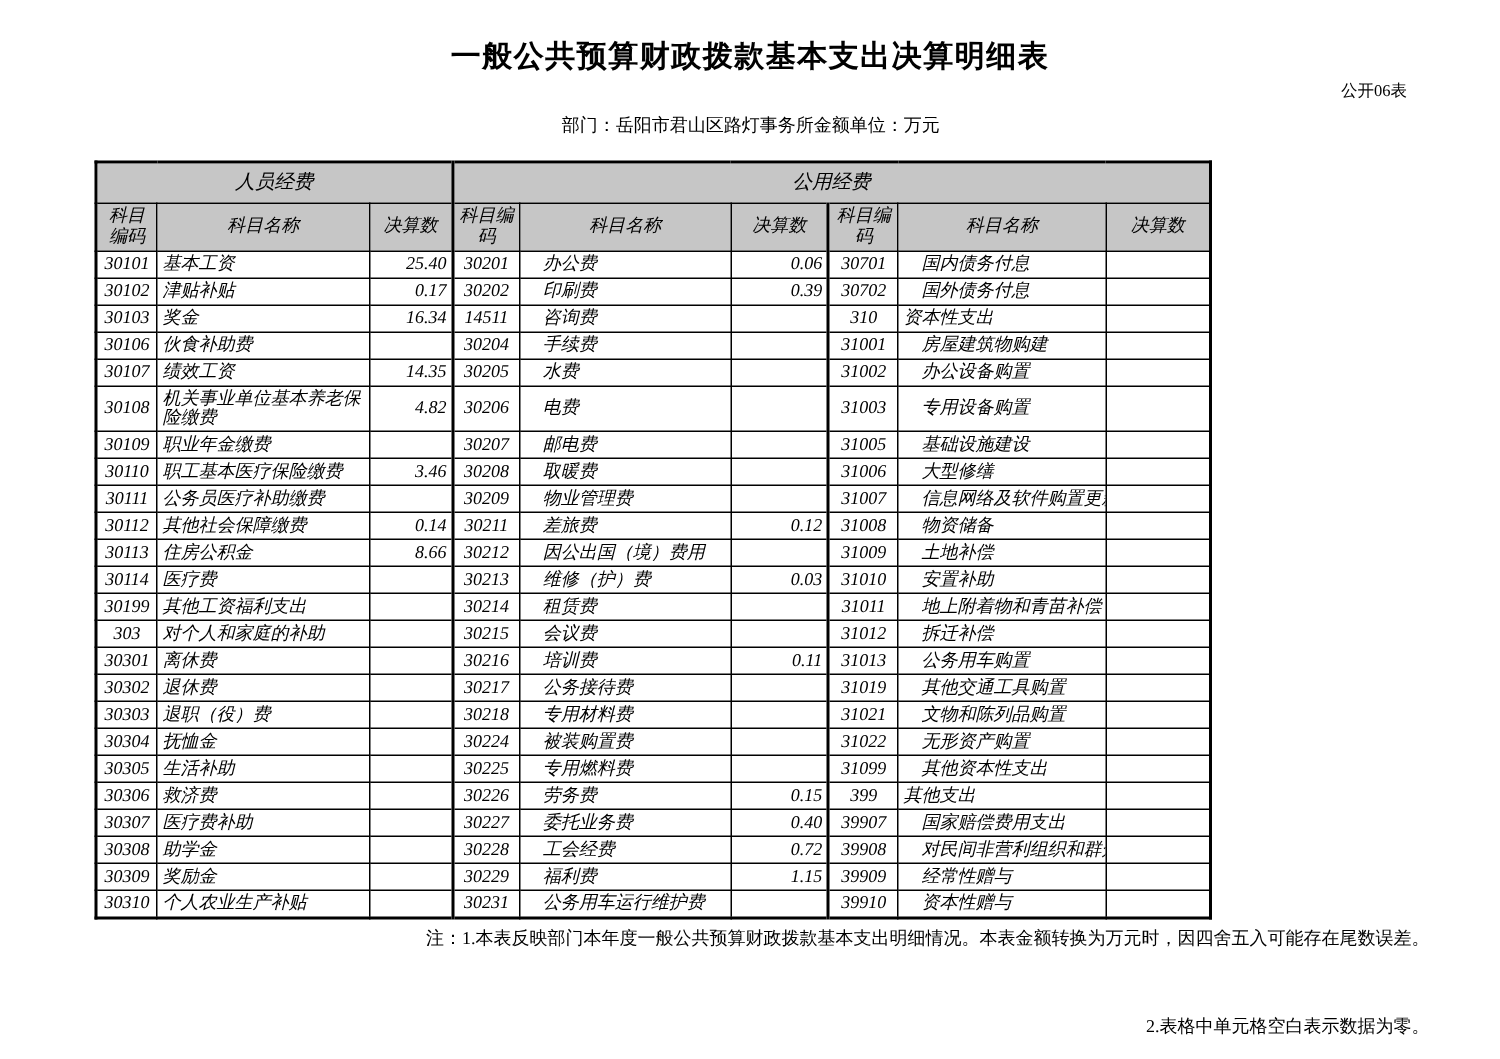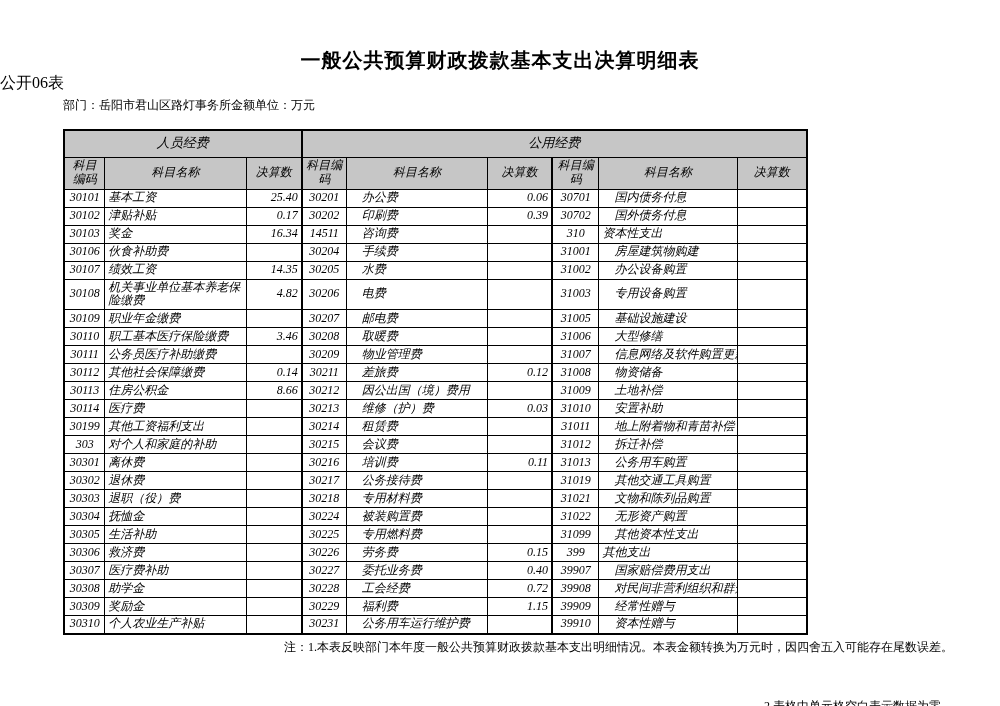--- a/index.html
+++ b/index.html
@@ -4,28 +4,28 @@
 <style>
   :root { --header-bg:#c6c6c6; --border:#000; }
   * { box-sizing: border-box; }
   html,body { margin:0; padding:0; background:#fff; }
   .page {
     width:1000px; height:706px; overflow:hidden; position:relative;
     background:#fff; color:#000;
     font-family:"Liberation Serif","DejaVu Serif",serif;
   }
   .title {
-    margin:48px 0 0 0; text-align:center;
+    margin:26px 0 0 0; text-align:center;
     font-size:20px; font-weight:bold; line-height:24px; letter-spacing:1px;
   }
   .form-label {
-    margin:4px 62px 0 0; font-size:16px; line-height:14px;
+    margin:4px 62px 0 0; text-align:right; font-size:11px; line-height:14px;
   }
   .meta {
-    display:flex; justify-content:flex-start;
+    display:flex; justify-content:center;
     margin:8px 62px 0 63px; font-size:12px; line-height:15px;
   }
   table.budget {
     width:745px; margin:16px 0 0 63px;
     border-collapse:collapse; table-layout:fixed;
     font-size:12px; line-height:1.15;
     border:2px solid var(--border);
     font-style:italic;
   }
   table.budget th, table.budget td {

